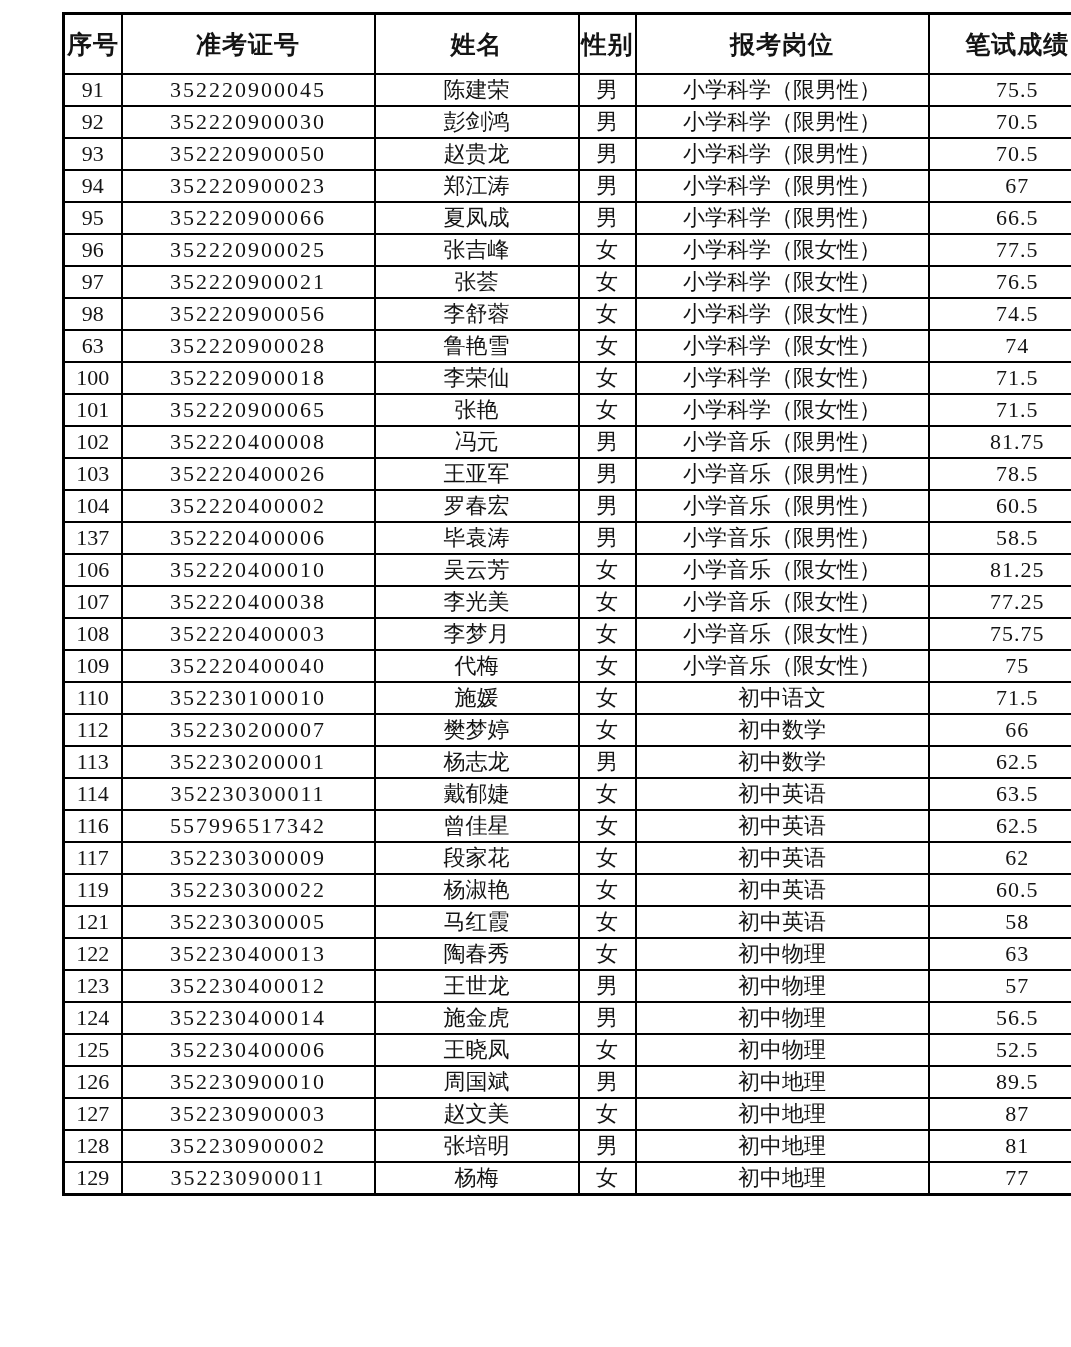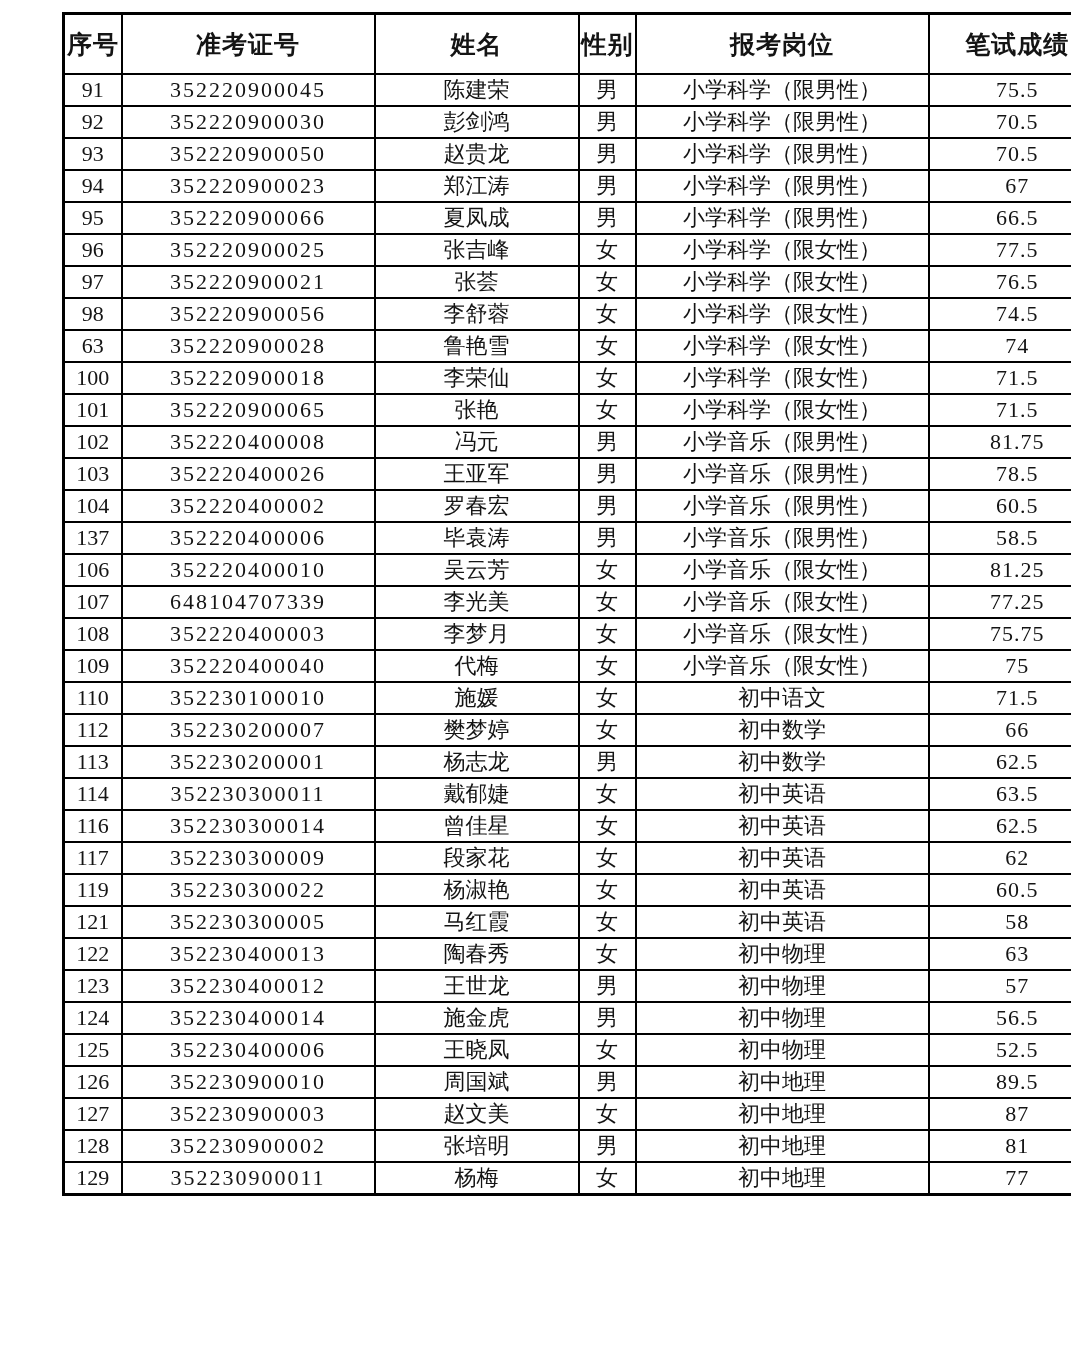--- a/index.html
+++ b/index.html
@@ -199,21 +199,21 @@
         <tr>
           <td class="col-0">106</td>
           <td class="col-1">352220400010</td>
           <td class="col-2">吴云芳</td>
           <td class="col-3">女</td>
           <td class="col-4">小学音乐（限女性）</td>
           <td class="col-5">81.25</td>
         </tr>
         <tr>
           <td class="col-0">107</td>
-          <td class="col-1">648104707339</td>
+          <td class="col-1">352220400038</td>
           <td class="col-2">李光美</td>
           <td class="col-3">女</td>
           <td class="col-4">小学音乐（限女性）</td>
           <td class="col-5">77.25</td>
         </tr>
         <tr>
           <td class="col-0">108</td>
           <td class="col-1">352220400003</td>
           <td class="col-2">李梦月</td>
           <td class="col-3">女</td>
@@ -255,21 +255,21 @@
         <tr>
           <td class="col-0">114</td>
           <td class="col-1">352230300011</td>
           <td class="col-2">戴郁婕</td>
           <td class="col-3">女</td>
           <td class="col-4">初中英语</td>
           <td class="col-5">63.5</td>
         </tr>
         <tr>
           <td class="col-0">116</td>
-          <td class="col-1">352230300014</td>
+          <td class="col-1">557996517342</td>
           <td class="col-2">曾佳星</td>
           <td class="col-3">女</td>
           <td class="col-4">初中英语</td>
           <td class="col-5">62.5</td>
         </tr>
         <tr>
           <td class="col-0">117</td>
           <td class="col-1">352230300009</td>
           <td class="col-2">段家花</td>
           <td class="col-3">女</td>

